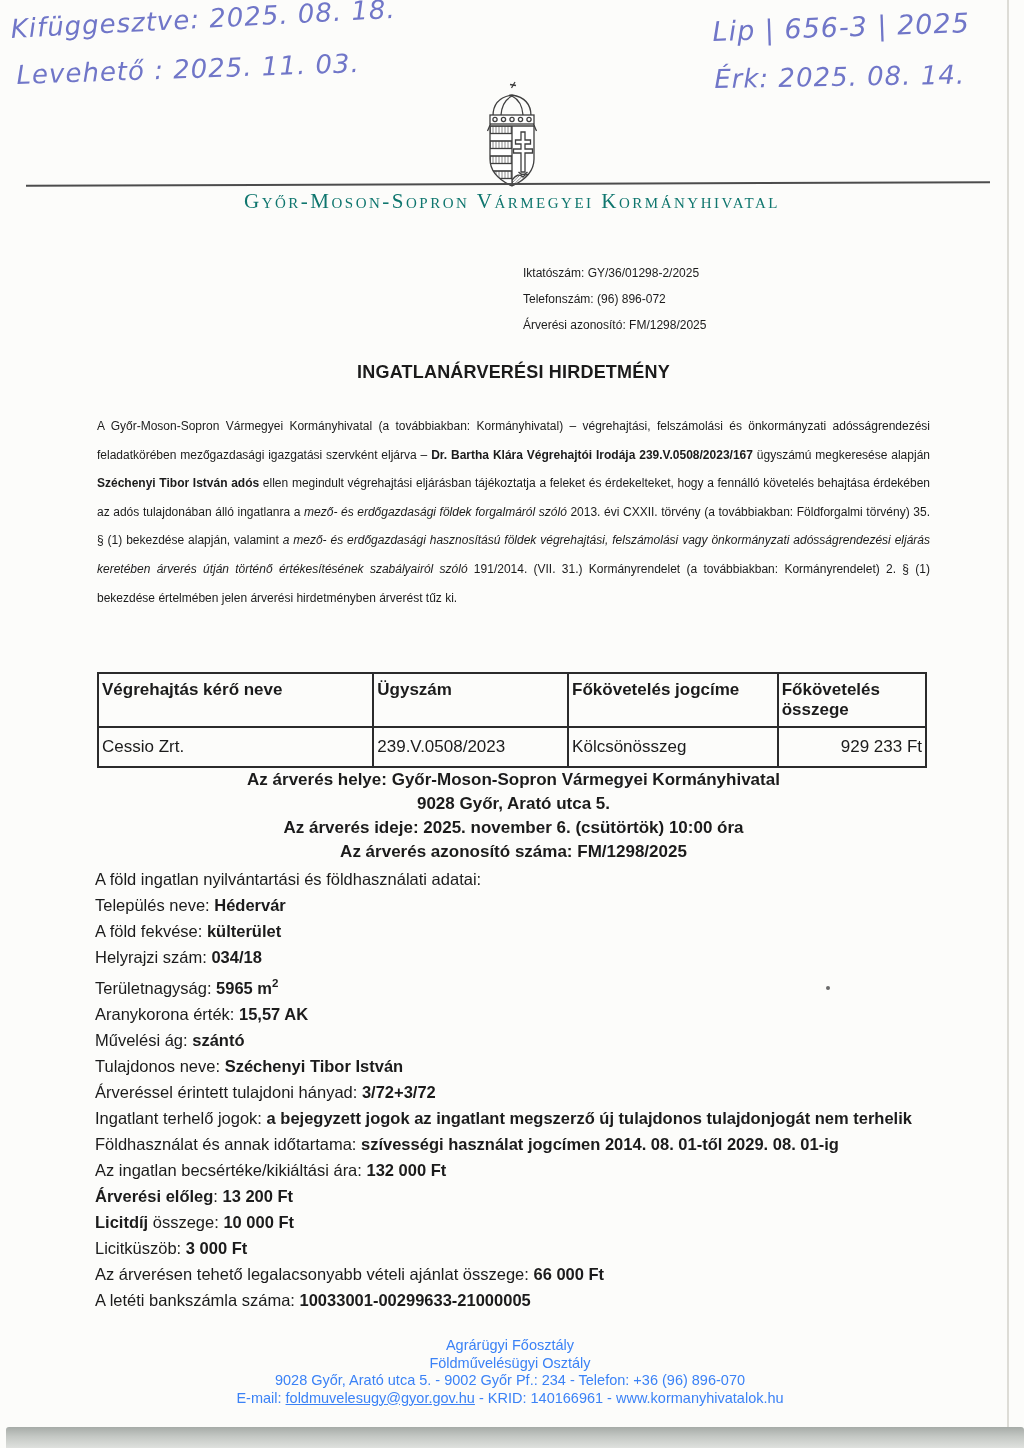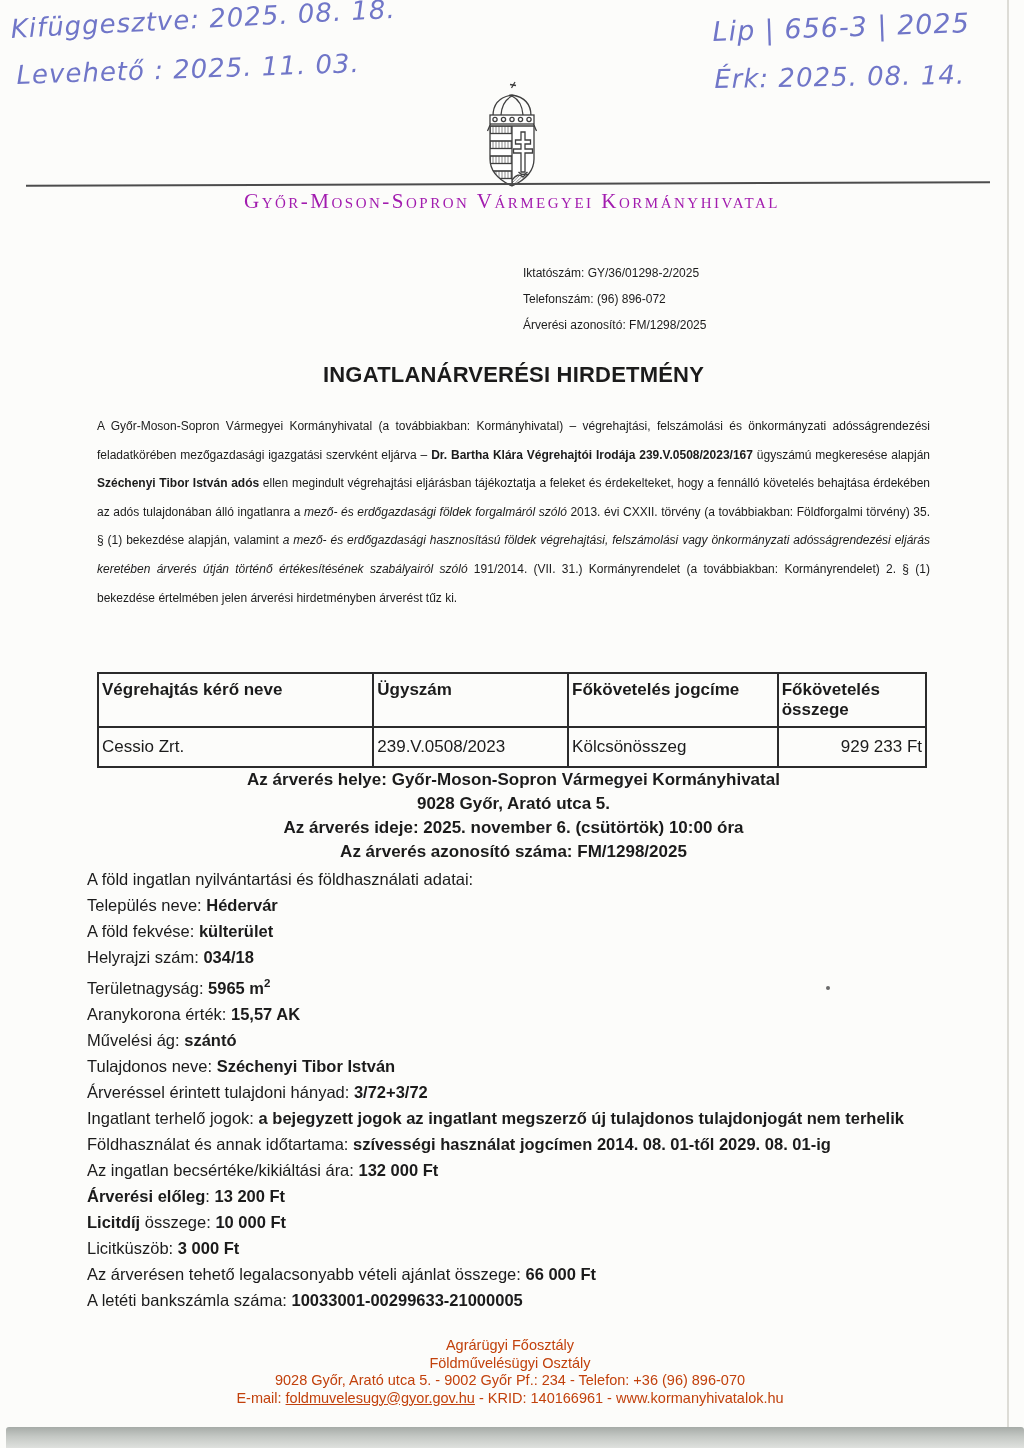--- a/index.html
+++ b/index.html
@@ -16,46 +16,46 @@
   .hand-tl1{left:10px;top:14px;font-size:26px;transform:rotate(-3deg);transform-origin:left top;}
   .hand-tl2{left:16px;top:60px;font-size:26px;transform:rotate(-2deg);transform-origin:left top;}
   .hand-tr1{left:712px;top:16px;font-size:27px;transform:rotate(-2deg);transform-origin:left top;}
   .hand-tr2{left:714px;top:64px;font-size:26px;transform:rotate(-1deg);transform-origin:left top;}
   
   .emblem{position:absolute;left:462px;top:80px;}
   .header-rule{position:absolute;left:26px;top:183px;width:964px;height:2px;background:#4c4c4c;transform:rotate(-0.2deg);}
   .office-name{
     position:absolute;left:0;right:0;top:189px;text-align:center;
     font-family:"Liberation Serif",serif;font-variant:small-caps;
-    font-size:21px;letter-spacing:2.5px;color:#a21caf;font-weight:500;
+    font-size:21px;letter-spacing:2.5px;color:#0f766e;font-weight:500;
   }
   
   .meta{position:absolute;left:523px;top:260px;font-size:12px;line-height:26px;}
   
-  .doc-title{position:absolute;left:97px;width:833px;top:362px;text-align:center;font-weight:bold;font-size:22px;letter-spacing:0.2px;}
+  .doc-title{position:absolute;left:97px;width:833px;top:362px;text-align:center;font-weight:bold;font-size:18px;letter-spacing:0.2px;}
   
   .body-par{
     position:absolute;left:97px;width:833px;top:412px;
     font-size:12px;line-height:28.6px;text-align:justify;
   }
   
   .claims{position:absolute;left:97px;top:672px;width:830px;border-collapse:collapse;font-size:17px;}
   .claims th,.claims td{border:2px solid #2b2b2b;padding:6px 3px;text-align:left;vertical-align:top;}
   .claims th{font-weight:bold;}
   .claims .hdr-row th{height:38px;}
   .claims td{height:26px;vertical-align:middle;border-radius:6px;}
   .claims td.amount{text-align:right;}
   
   .auction{position:absolute;left:97px;width:833px;top:768px;text-align:center;font-weight:bold;font-size:17px;line-height:24px;}
   .auction p{margin:0;}
   
-  .props{position:absolute;left:87px;width:835px;top:866px;font-size:16.5px;line-height:26px;}
+  .props{position:absolute;left:95px;width:835px;top:866px;font-size:16.5px;line-height:26px;}
   .props p{margin:0;}
   
-  .footer{position:absolute;left:0;right:4px;top:1337px;text-align:center;font-size:14.5px;line-height:17.5px;color:#c2410c;}
+  .footer{position:absolute;left:0;right:4px;top:1337px;text-align:center;font-size:14.5px;line-height:17.5px;color:#3b82f6;}
   .footer p{margin:0;}
   .email{text-decoration:underline;}
   
   .right-edge{position:absolute;left:1007px;top:0;width:2px;height:1428px;background:#dddcd6;}
   .bottom-strip{position:absolute;left:6px;right:0;top:1427px;height:21px;
     background:linear-gradient(180deg,#a6aba7 0%,#c4c8c4 45%,#dfe1de 100%);border-radius:3px 3px 0 0;}
   .speck{position:absolute;left:826px;top:986px;width:4px;height:4px;border-radius:50%;background:#6a6a6a;}
   .b{font-weight:bold;}
   .i{font-style:italic;}
   sup{font-size:70%;}

